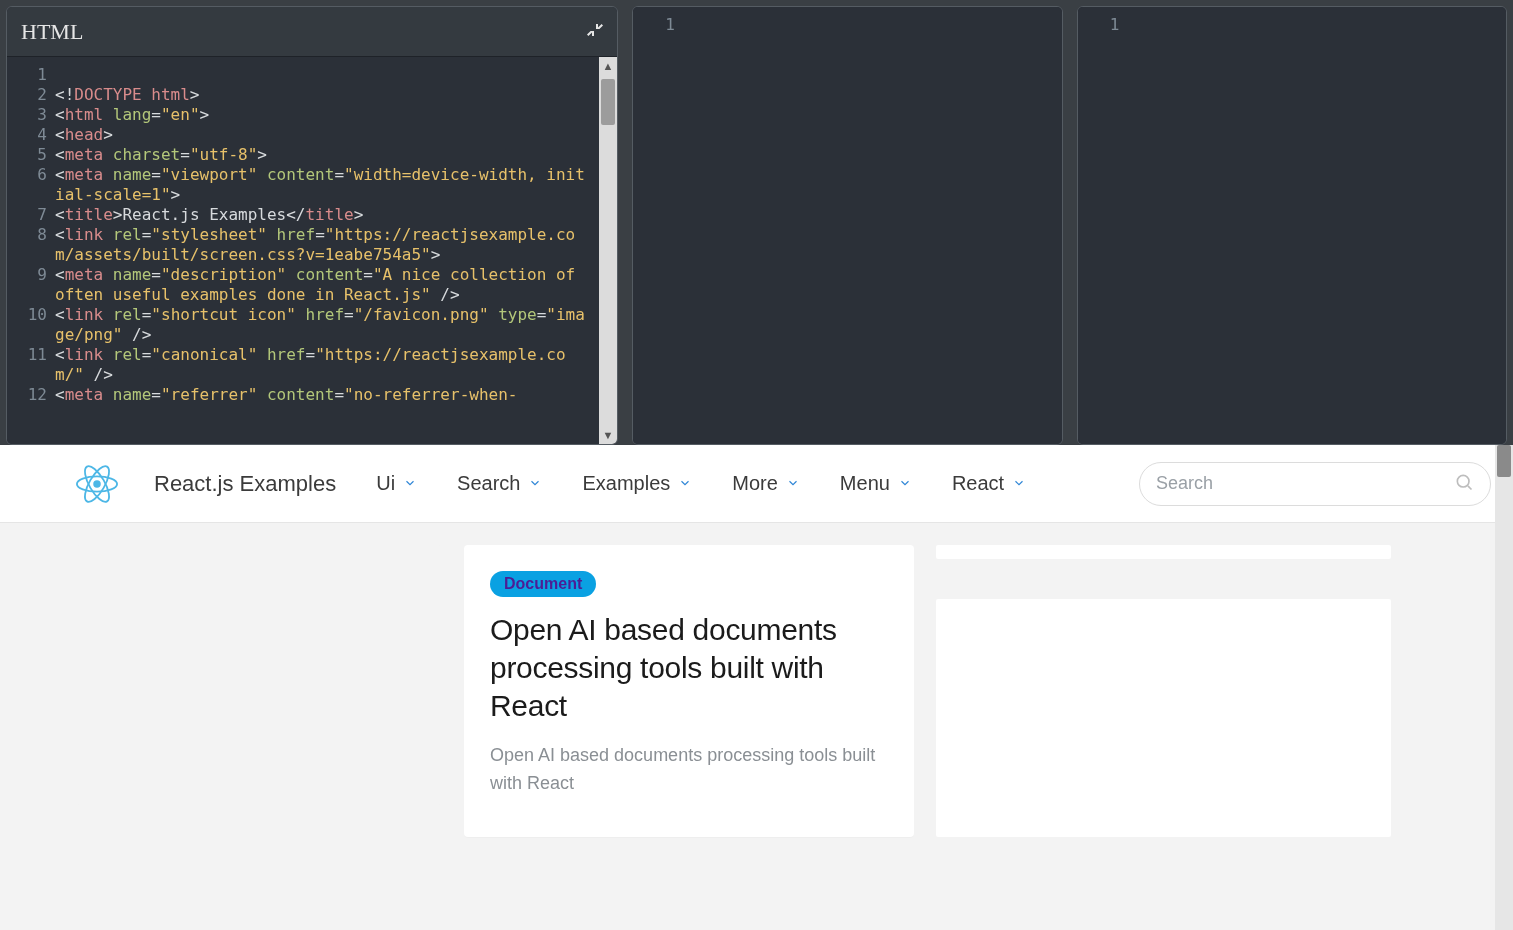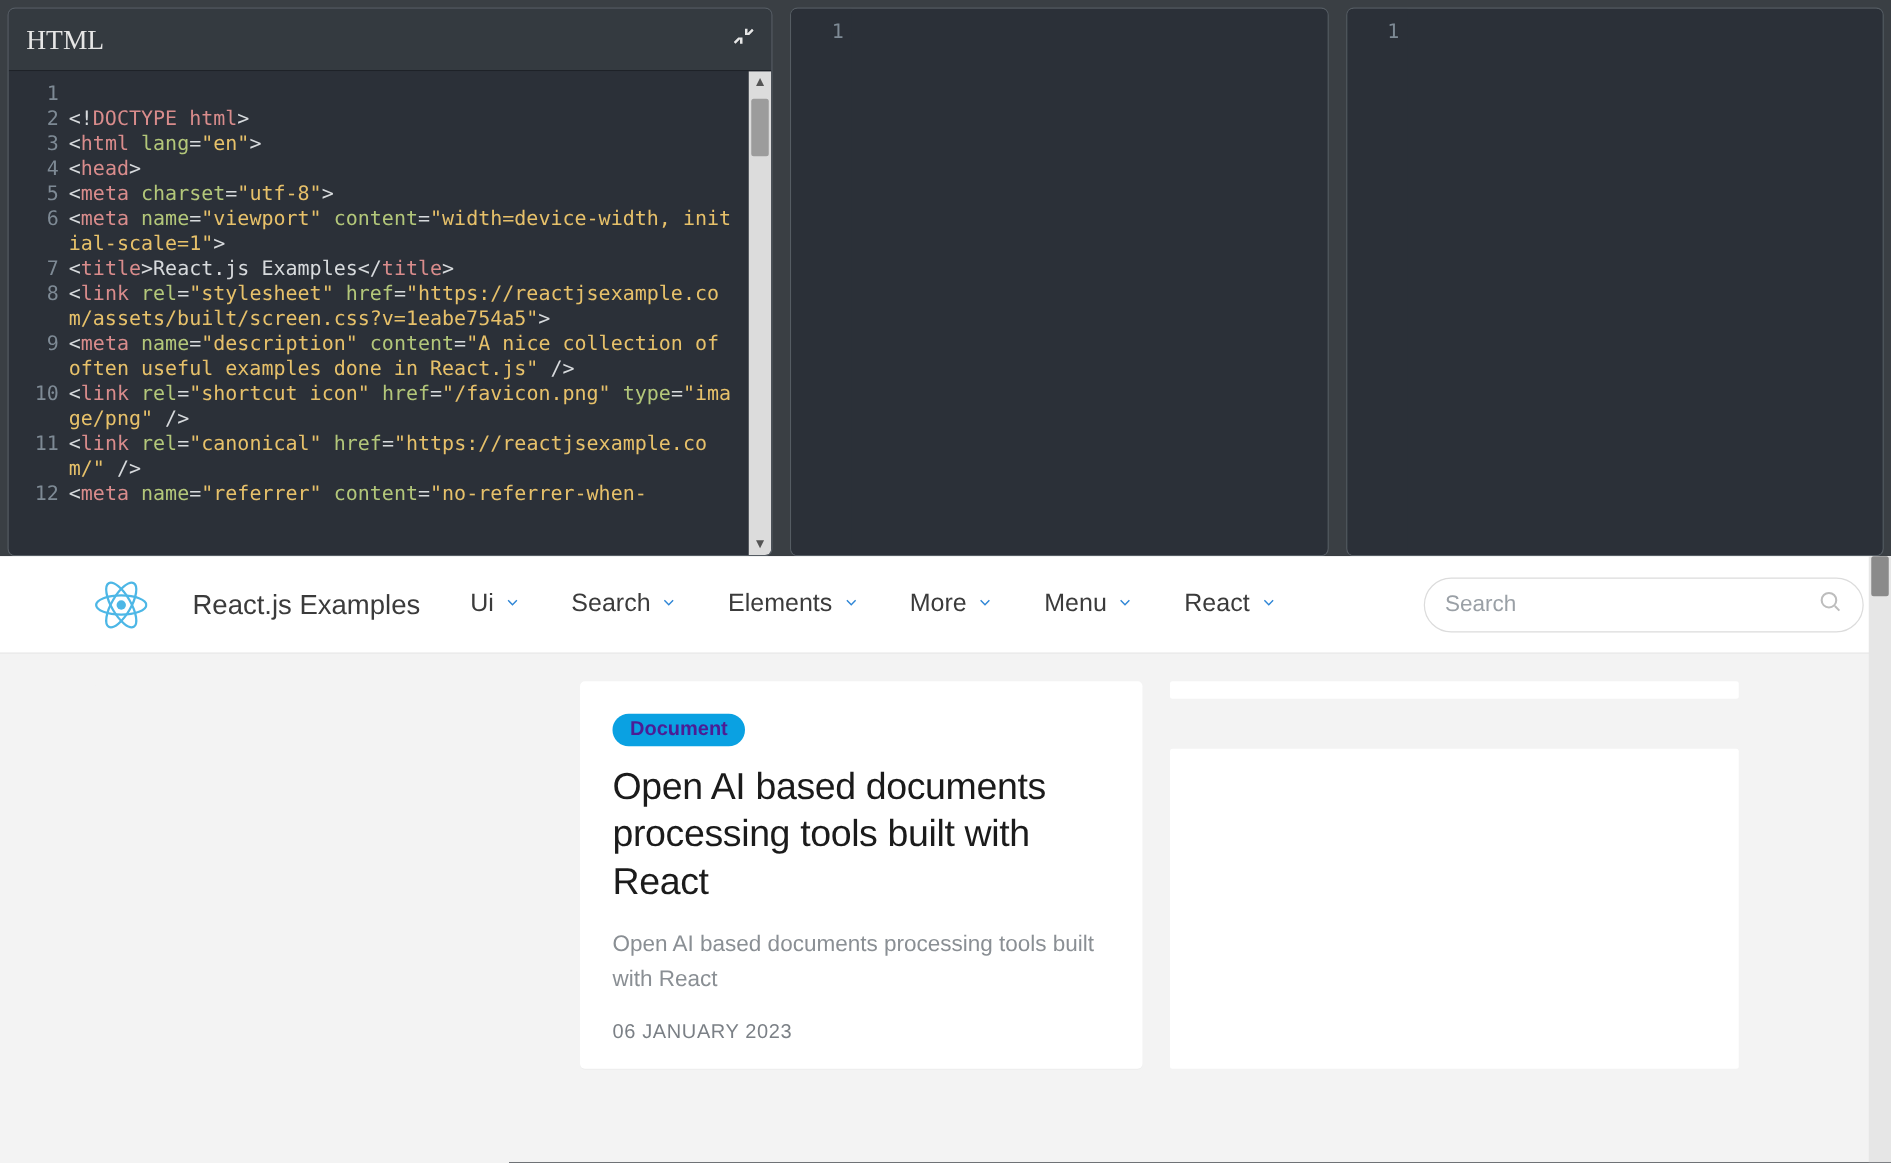--- a/index.html
+++ b/index.html
@@ -124,21 +124,21 @@
                 <polyline points="6 9 12 15 18 9"></polyline>
               </svg></span>
           </div>
           <div class="nav-item">
             <span>Search</span>
             <span class="chev"><svg width="14" height="14" viewBox="0 0 24 24" fill="none" stroke="currentColor" stroke-width="2">
                 <polyline points="6 9 12 15 18 9"></polyline>
               </svg></span>
           </div>
           <div class="nav-item">
-            <span>Elements</span>
+            <span>Examples</span>
             <span class="chev"><svg width="14" height="14" viewBox="0 0 24 24" fill="none" stroke="currentColor" stroke-width="2">
                 <polyline points="6 9 12 15 18 9"></polyline>
               </svg></span>
           </div>
           <div class="nav-item">
             <span>More</span>
             <span class="chev"><svg width="14" height="14" viewBox="0 0 24 24" fill="none" stroke="currentColor" stroke-width="2">
                 <polyline points="6 9 12 15 18 9"></polyline>
               </svg></span>
           </div>
@@ -166,21 +166,20 @@
         </span>
       </div>
     </div>
 
     <div class="content">
       <div class="thumb-col"></div>
       <div class="card">
         <span class="badge">Document</span>
         <h2 class="card-title">Open AI based documents processing tools built with React</h2>
         <p class="card-desc">Open AI based documents processing tools built with React</p>
-        <div class="card-date">06 JANUARY 2023</div>
       </div>
       <div class="side-col">
         <div class="side-bar"></div>
         <div class="side-box"></div>
       </div>
     </div>
 
     <div class="preview-scroll">
       <div class="thumb"></div>
     </div>

